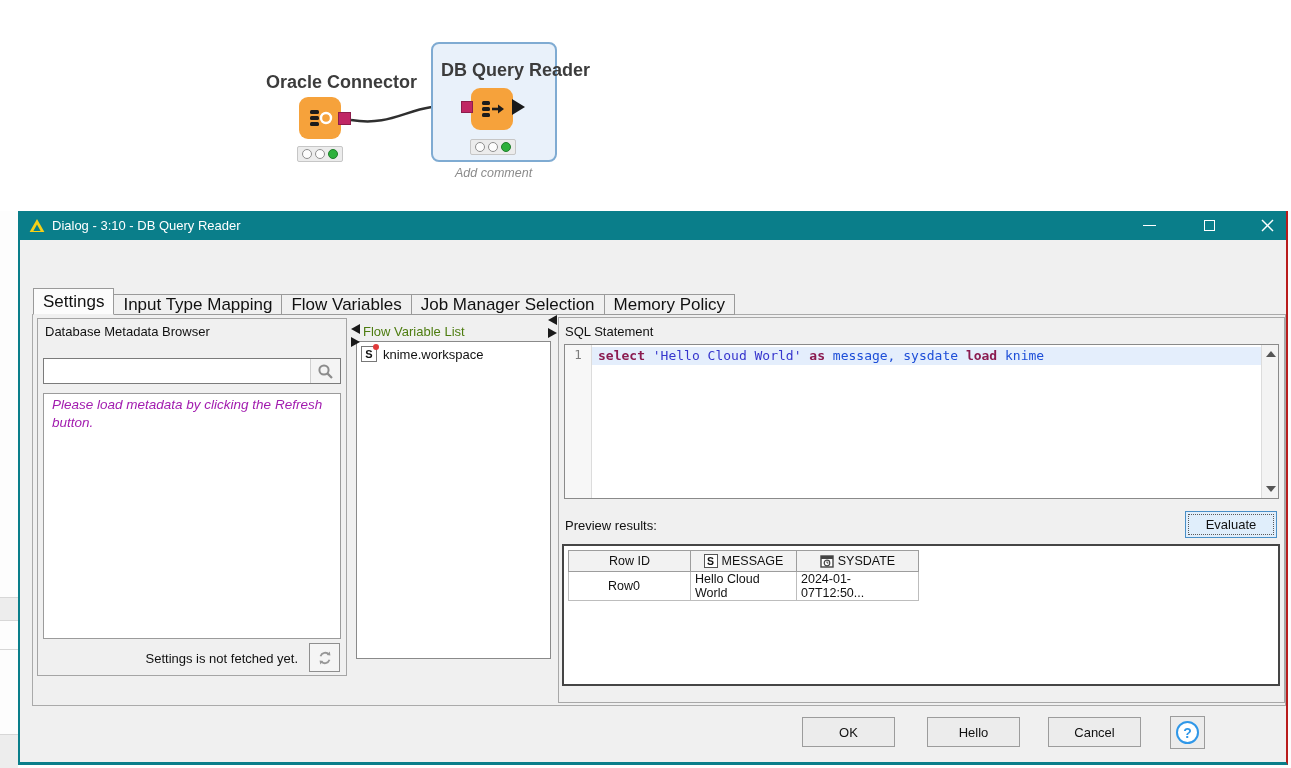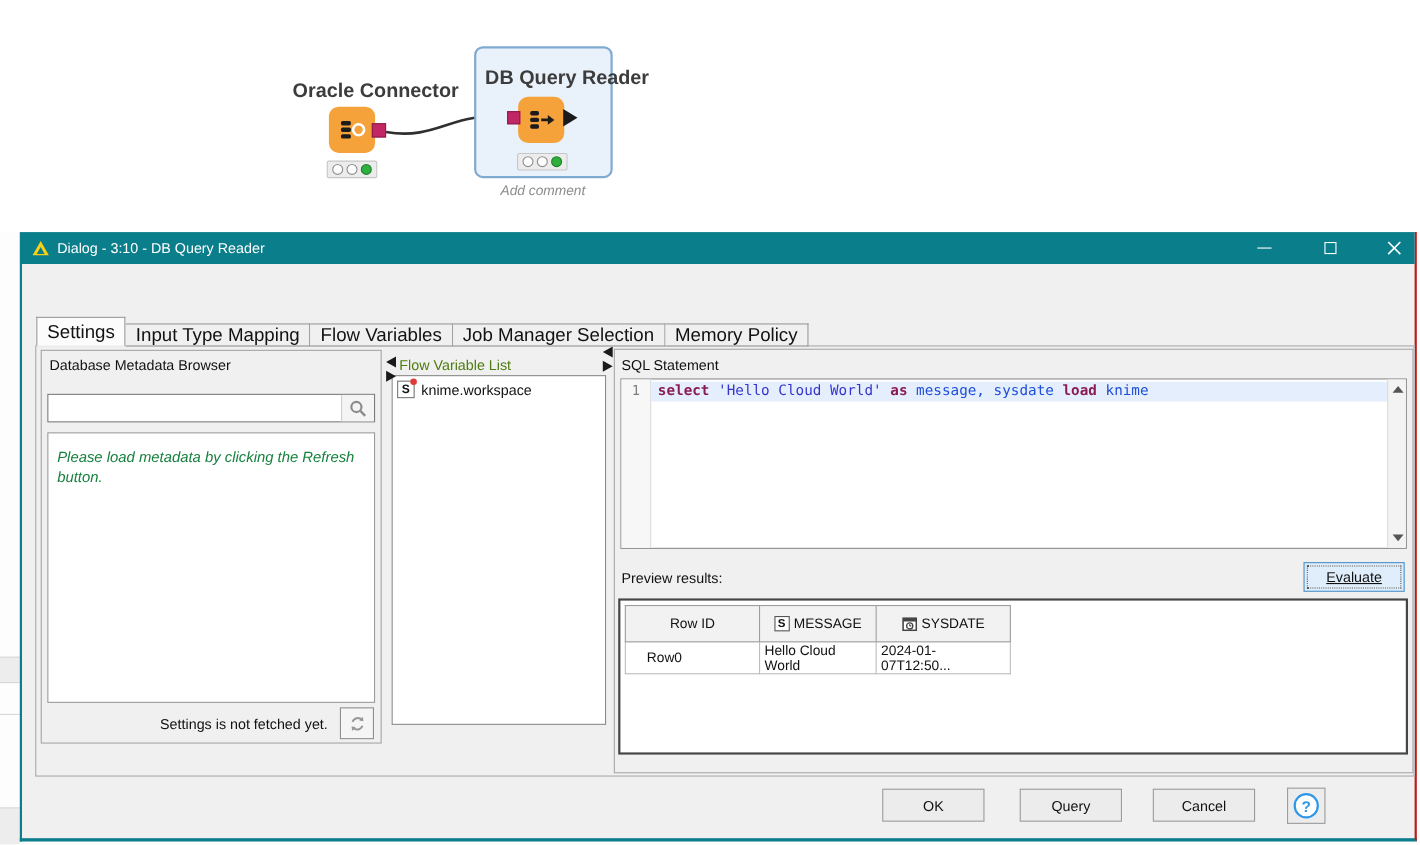--- a/index.html
+++ b/index.html
@@ -42,21 +42,21 @@
   .tab { height:21px; line-height:20px; font-size:17px; color:#111; padding:0 9px; background:#f0f0f0; border:1px solid #9a9a9a; border-left:none; }
   .tab.active { height:27px; line-height:25px; background:#fcfcfc; border:1px solid #9a9a9a; border-bottom:1px solid #f0f0f0; z-index:6; }
   .tabpanel { position:absolute; left:12px; top:103px; width:1254px; height:392px; background:#f0f0f0; border:1px solid #aaaaaa; z-index:1; }
 
   
   .meta-group { position:absolute; left:17px; top:107px; width:310px; height:358px; border:1px solid #a5a5a5; z-index:2; }
   .group-title { position:absolute; left:7px; top:5px; font-size:13px; color:#111; }
   .search-box { position:absolute; left:5px; top:39px; width:298px; height:26px; background:#fff; border:1px solid #7b7b7b; display:flex; }
   .search-input { flex:1; border:none; outline:none; font-size:13px; padding:0 5px; font-family:"Liberation Sans",sans-serif; background:transparent; }
   .search-btn { width:30px; height:100%; display:flex; align-items:center; justify-content:center; background:#f4f4f4; border-left:1px solid #cfcfcf; }
-  .meta-message { position:absolute; left:5px; top:74px; width:298px; height:246px; background:#ffffff; border:1px solid #9b9b9b; font-size:13.5px; font-style:italic; color:#15803d; padding:13px 8px; line-height:1.35; }
+  .meta-message { position:absolute; left:5px; top:74px; width:298px; height:246px; background:#ffffff; border:1px solid #9b9b9b; font-size:13.5px; font-style:italic; color:#a21caf; padding:2px 8px; line-height:1.35; }
   .meta-status { position:absolute; right:48px; top:332px; font-size:13px; color:#111; }
   .refresh-btn { position:absolute; left:271px; top:324px; width:31px; height:29px; background:#f5f5f5; border:1px solid #8f8f8f; display:flex; align-items:center; justify-content:center; }
 
   
   .tri-left { width:0; height:0; border-top:5px solid transparent; border-bottom:5px solid transparent; border-right:9px solid #1a1a1a; position:absolute; }
   .tri-right { width:0; height:0; border-top:5px solid transparent; border-bottom:5px solid transparent; border-left:9px solid #1a1a1a; position:absolute; }
   .sp1a { left:331px; top:113px; z-index:4; } .sp1b { left:331px; top:126px; z-index:4; }
   .sp2a { left:528px; top:104px; z-index:4; } .sp2b { left:528px; top:117px; z-index:4; }
 
   
@@ -74,31 +74,31 @@
   .code-area { flex:1; position:relative; }
   .code-line { position:absolute; left:0; top:2px; width:100%; height:18px; background:#e4eefc; font-family:"DejaVu Sans Mono",monospace; font-size:13px; line-height:18px; padding-left:6px; white-space:pre; }
   .tok-kw { color:#8b1c51; font-weight:bold; }
   .tok-str { color:#3535cd; }
   .tok-pl { color:#1d4ed8; }
   .vscroll { width:17px; background:#f3f3f3; border-left:1px solid #dcdcdc; position:relative; }
   .arr-up { position:absolute; left:4px; top:6px; width:0; height:0; border-left:5px solid transparent; border-right:5px solid transparent; border-bottom:6px solid #555; }
   .arr-dn { position:absolute; left:4px; bottom:6px; width:0; height:0; border-left:5px solid transparent; border-right:5px solid transparent; border-top:6px solid #555; }
 
   .preview-label { position:absolute; left:6px; top:200px; font-size:13px; color:#111; }
-  .evaluate-btn { position:absolute; left:626px; top:193px; width:92px; height:27px; background:#e0eefb; border:1px solid #4a8fc7; font-size:13px; color:#111; display:flex; align-items:center; justify-content:center;text-decoration:underline; }
+  .evaluate-btn { position:absolute; left:626px; top:193px; width:92px; height:27px; background:#e0eefb; border:1px solid #4a8fc7; font-size:13px; color:#111; display:flex; align-items:center; justify-content:center; }
   .evaluate-btn .focus { position:absolute; inset:2px; border:1px dotted #5a5a5a; }
 
   .result-box { position:absolute; left:3px; top:226px; width:718px; height:142px; background:#ffffff; border:2px solid #454545; }
   .rtable { position:absolute; left:4px; top:4px; border-collapse:collapse; font-size:12.5px; color:#111; }
-  .rtable th { background:#f2f2f2; border:1px solid #9d9d9d; font-weight:normal; height:33px; padding:0 4px; }
+  .rtable th { background:#f2f2f2; border:1px solid #9d9d9d; font-weight:normal; height:21px; padding:0 4px; }
   .rtable td { border:1px solid #bdbdbd; background:#fff; height:21px; padding:0 4px; }
   .th-inner { display:flex; align-items:center; justify-content:center; gap:4px; }
   .type-s { width:14px; height:14px; border:1px solid #555; background:#fff; font-size:10.5px; font-weight:bold; line-height:13px; text-align:center; }
   .col-rowid { width:122px; text-align:center; } .col-msg { width:106px; } .col-date { width:122px;margin-top:32px; }
-  .rowid-cell { display:flex; align-items:center; gap:2px; padding:0; height:21px; }
+  .rowid-cell { display:flex; align-items:center; gap:22px; padding:0; height:21px; }
   .row-marker { width:13px; background:#4d4d4d; }
   .rowid-text { line-height:21px; }
 
   
   .btn { position:absolute; top:506px; width:93px; height:30px; background:#ececec; border:1px solid #9c9c9c; font-size:13px; color:#111; display:flex; align-items:center; justify-content:center; }
   .btn.ok { left:782px; } .btn.apply { left:907px; } .btn.cancel { left:1028px; }
   .help-btn { position:absolute; left:1150px; top:505px; width:35px; height:33px; background:#ececec; border:1px solid #9c9c9c; display:flex; align-items:center; justify-content:center; }
   .help-circle { width:23px; height:23px; border-radius:50%; border:2px solid #2f97e8; color:#2f97e8; background:#fff; font-size:14px; font-weight:bold; text-align:center; line-height:20px; }
 </style>
 </head>
@@ -278,20 +278,20 @@
             </td>
             <td>Hello Cloud World</td>
             <td>2024-01-07T12:50...</td>
           </tr>
         </tbody>
           </table>
       </div>
     </div>
 
     <div class="btn ok">OK</div>
-    <div class="btn apply">Query</div>
+    <div class="btn apply">Hello</div>
     <div class="btn cancel">Cancel</div>
     <div class="help-btn">
       <span class="help-circle">?</span>
     </div>
 
   </div>
 </div>
 
 </body></html>

